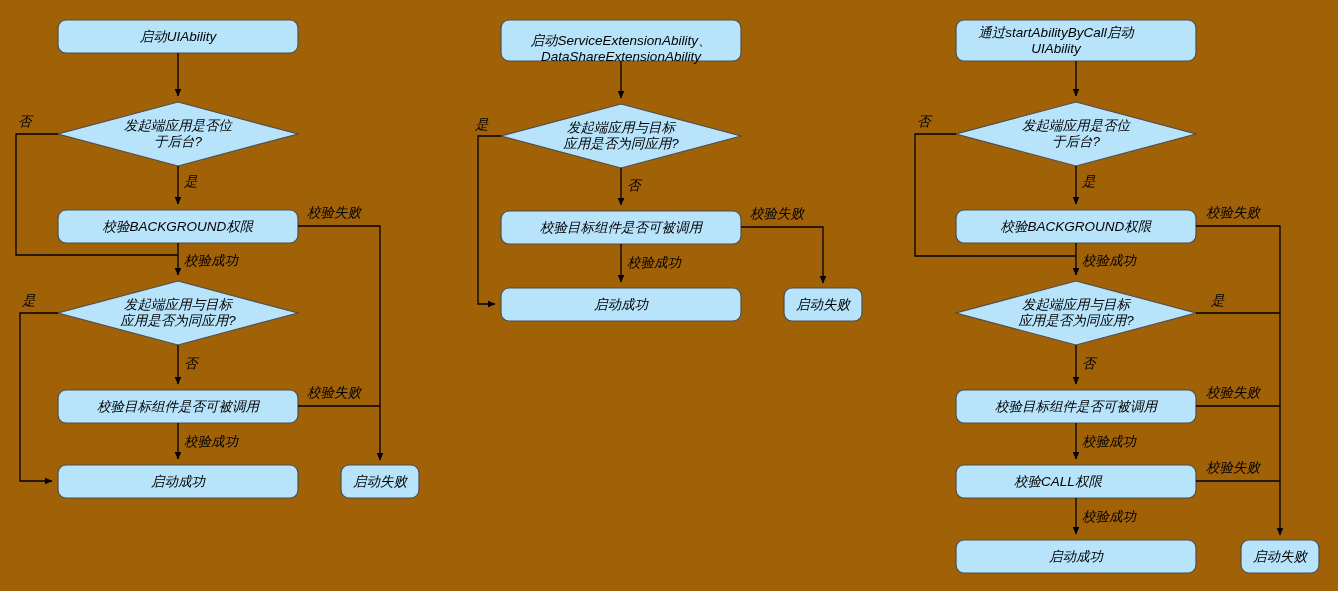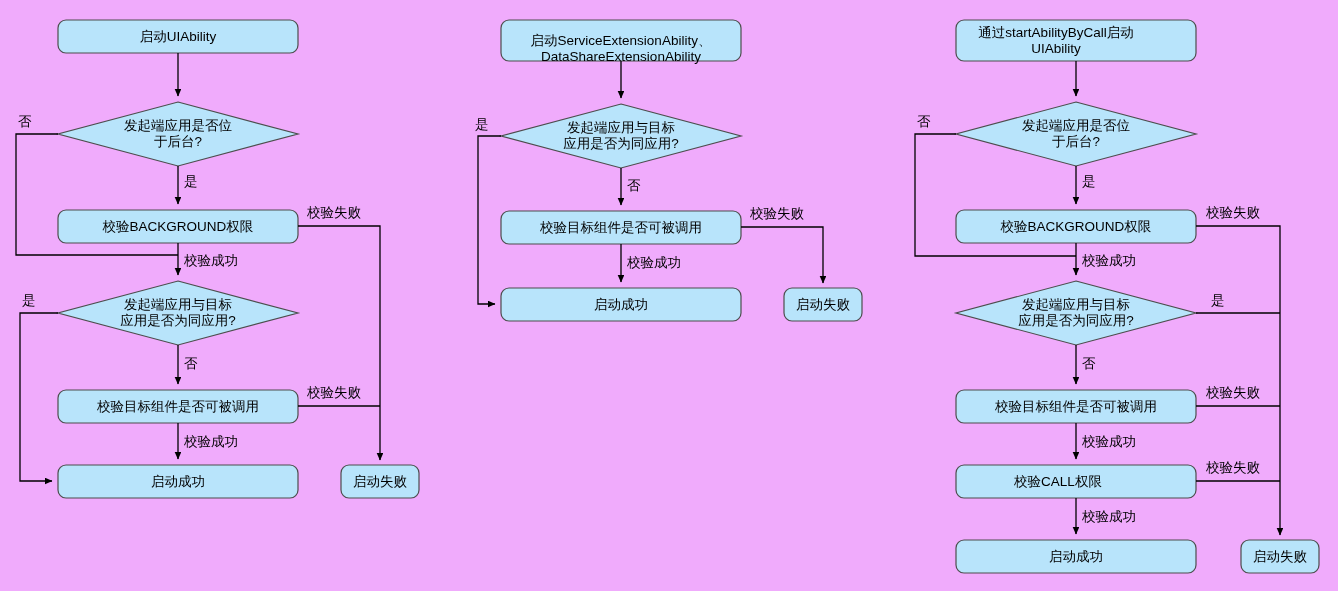--- a/index.html
+++ b/index.html
@@ -7,22 +7,23 @@
     padding: 0;
     background: #ffffff;
   }
   body {
     font-family: "Liberation Sans", "DejaVu Sans", sans-serif;
   }
   #canvas {
     position: relative;
     width: 1338px;
     height: 591px;
-    background: #f0abfc;
+    background: #a16207;
     overflow: hidden;
+    font-style: italic;
   }
   #canvas svg {
     position: absolute;
     left: 0;
     top: 0;
   }
   .node-label {
     position: absolute;
     display: flex;
     align-items: center;

